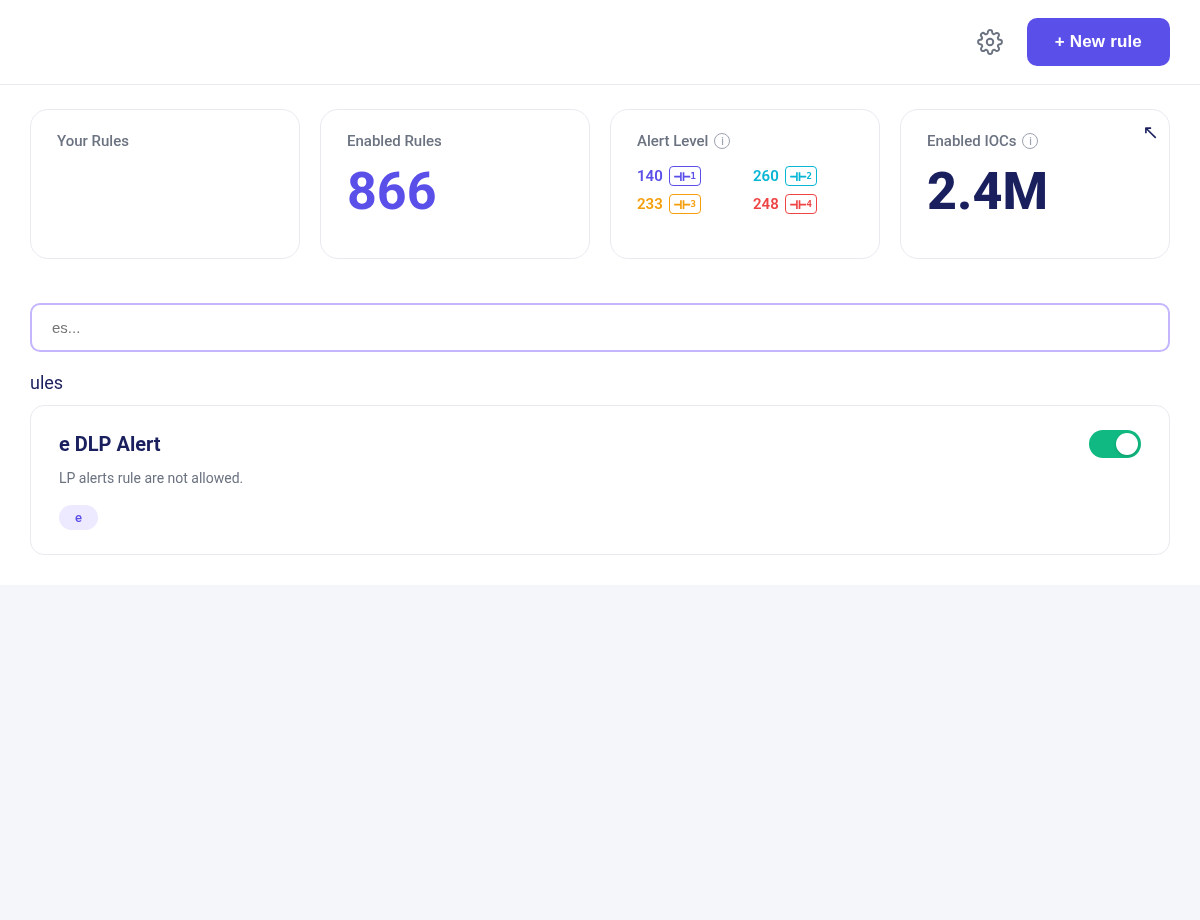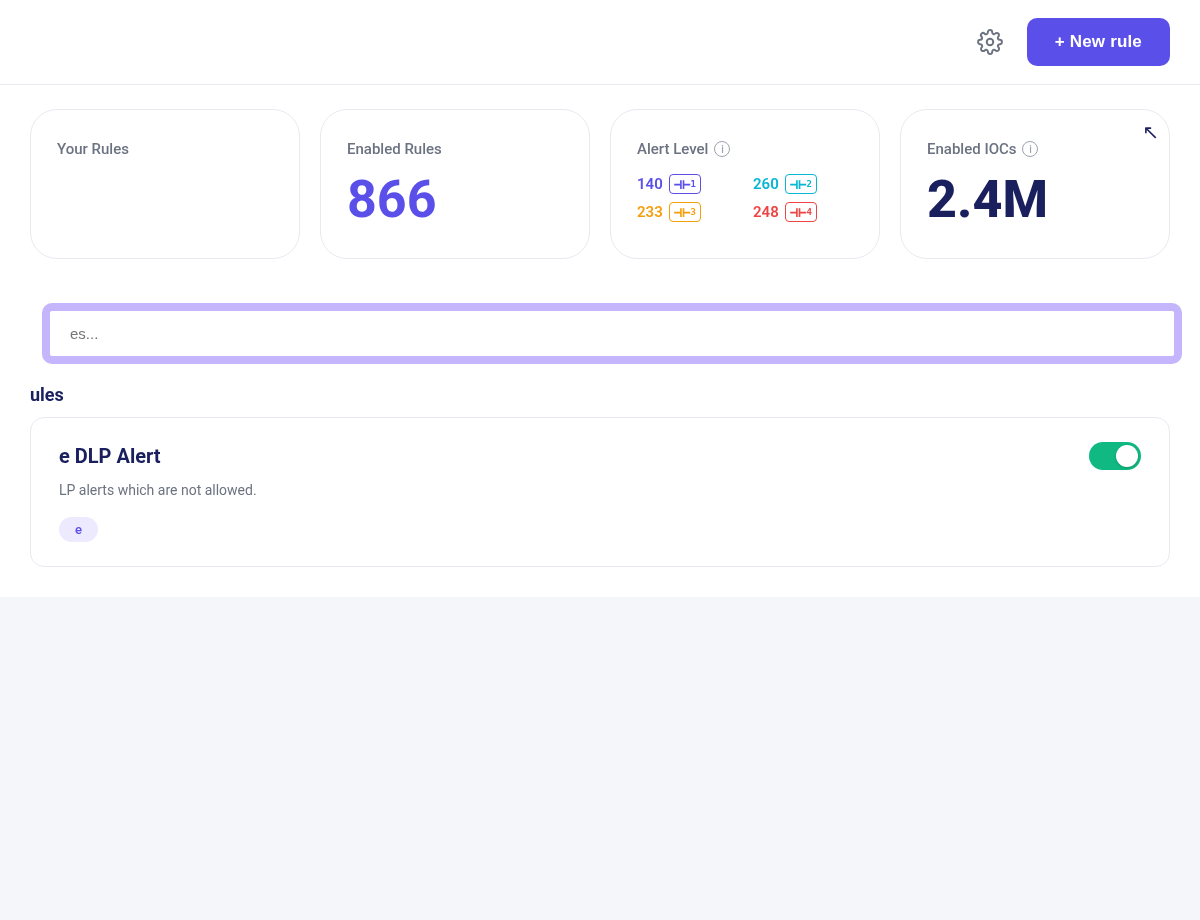--- a/index.html
+++ b/index.html
@@ -52,22 +52,22 @@
     .stats-row {
       display: flex;
       gap: 20px;
       padding: 24px 30px;
       background: #fff;
     }
 
     .stat-card {
       flex: 1;
       border: 1.5px solid #e8eaf0;
-      border-radius: 27px;
-      padding: 30px 26px;
+      border-radius: 18px;
+      padding: 22px 26px;
       background: #fff;
       min-height: 150px;
     }
 
     .stat-card-title {
       font-size: 15px;
       font-weight: 500;
       color: #6b7280;
       margin-bottom: 16px;
       display: flex;
@@ -140,38 +140,37 @@
 
     
     .search-area {
       padding: 20px 30px 0;
       background: #fff;
     }
 
     .search-input {
       width: 100%;
       padding: 14px 20px;
-      border: 8px solid #c4b5fd;
+      border: 2px solid #c4b5fd;
       border-radius: 10px;
       font-size: 15px;
       color: #9ca3af;
       background: #fff;
       outline: none;
-      margin-left: 12px;
     }
 
     
     .section-label {
       padding: 20px 30px 12px;
       background: #fff;
     }
 
     .section-title {
       font-size: 18px;
-      font-weight: 700;
+      font-weight: 400;
       color: #1a1f5e;
     }
 
     
     .rules-area {
       padding: 0 30px 30px;
       background: #fff;
     }
 
     .rule-card {
@@ -313,16 +312,16 @@
   <div class="rule-card">
     <div class="rule-card-header">
       <span class="rule-title">e DLP Alert</span>
       <label class="toggle">
 
         <div class="toggle-track">
           <div class="toggle-thumb"></div>
         </div>
       </label>
     </div>
-    <div class="rule-description">LP alerts which are not allowed.</div>
+    <div class="rule-description">LP alerts rule are not allowed.</div>
     <span class="rule-badge">e</span>
   </div>
 </div>
 
 </body></html>

